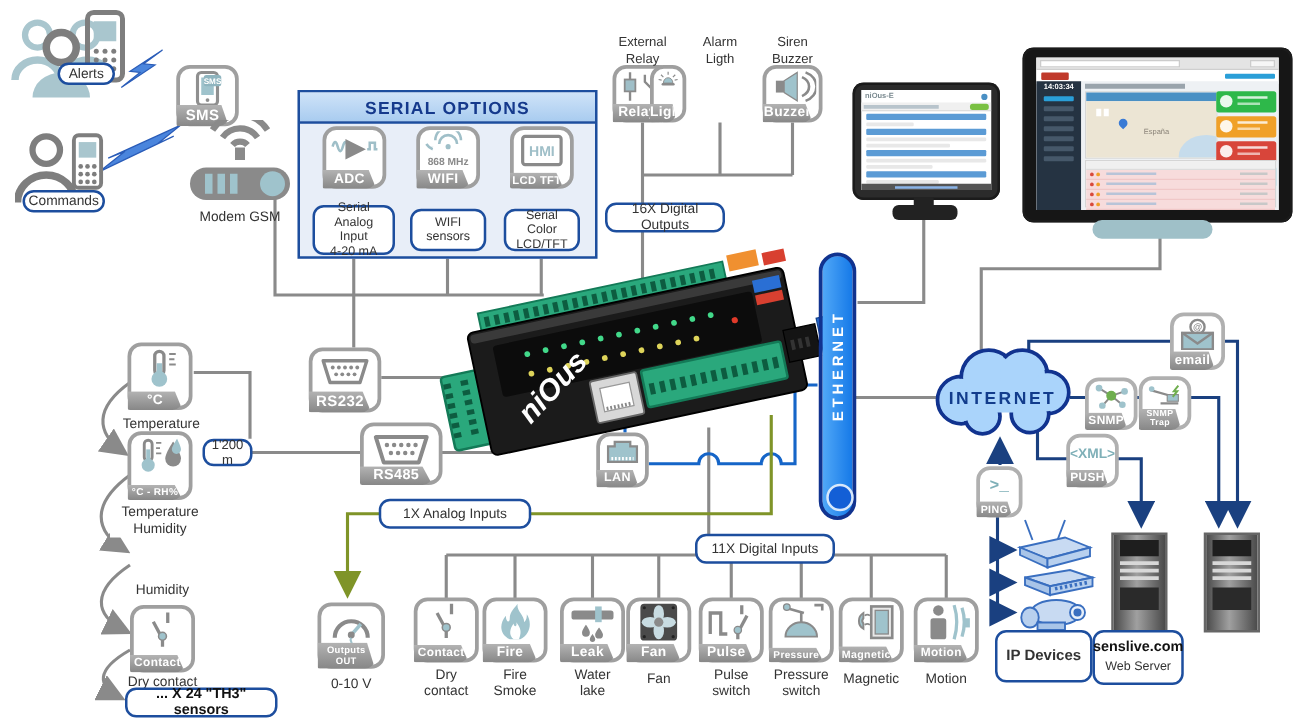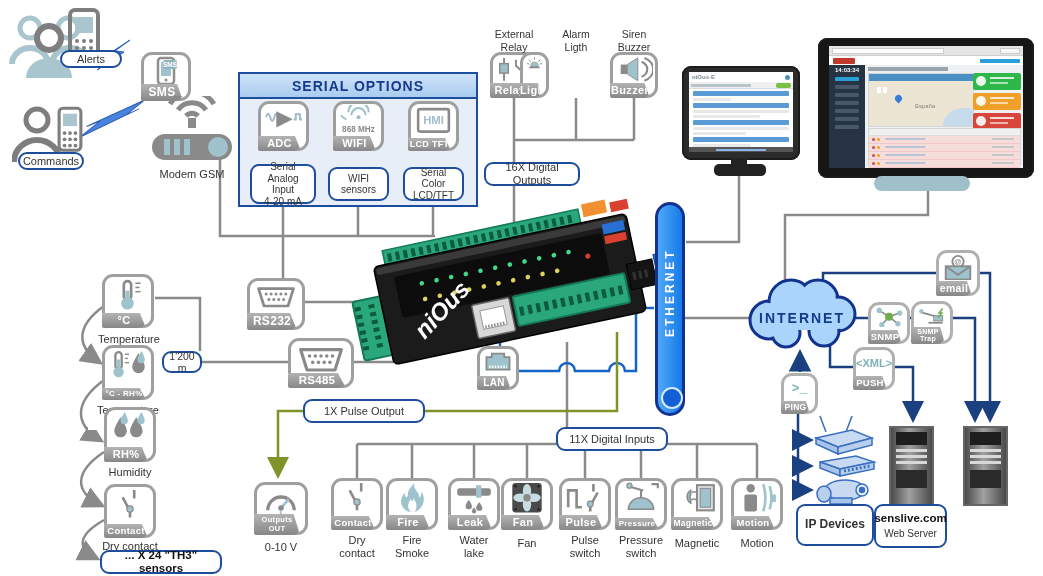--- a/index.html
+++ b/index.html
@@ -153,21 +153,21 @@
         <circle cx="18" cy="33" r="2"></circle>
         <circle cx="25" cy="33" r="2"></circle>
     <circle cx="11" cy="40" r="2"></circle>
         <circle cx="18" cy="40" r="2"></circle>
         <circle cx="25" cy="40" r="2"></circle>
     <circle cx="11" cy="47" r="2"></circle>
         <circle cx="18" cy="47" r="2"></circle>
         <circle cx="25" cy="47" r="2"></circle>
       </g>
   </svg>
-  <div class="blab" style="left:60px;top:50px;width:62px;height:18px"><span>Alerts</span></div>
+  <div class="blab" style="left:46px;top:50px;width:46px;height:18px"><span>Alerts</span></div>
 
   <svg class="abs" style="left:12px;top:106px;z-index:2" width="50" height="58" viewBox="0 0 50 58">
     <circle cx="25" cy="14" r="11" fill="#fff" stroke="#7e7e7e" stroke-width="5"></circle>
     <path d="M2,56 a23,22 0 0 1 46,0" fill="none" stroke="#7e7e7e" stroke-width="6"></path>
   </svg>
   <svg class="abs" style="left:56px;top:106px;z-index:2" width="28" height="48" viewBox="0 0 36 60">
     <rect x="4" y="2" width="28" height="54" rx="5" fill="none" stroke="#7e7e7e" stroke-width="4"></rect>
     <rect x="9" y="9" width="18" height="16" fill="#a9c6ce"></rect>
     <g fill="#7e7e7e">
         <circle cx="11" cy="34" r="2.4"></circle>
@@ -645,44 +645,35 @@
           <line x1="17" y1="13" x2="21" y2="13"></line>
         </g>
       <path d="M30,4 C30,4 24,13 24,17 a6,6 0 0 0 12,0 C36,13 30,4 30,4 Z" fill="#8a8a8a"></path>
       <path d="M33,2 C33,2 29,8 29,10 a3.5,3.5 0 0 0 7,0 C36,8 33,2 33,2 Z" fill="#9fc3cc"></path>
     </svg>
     <div class="tbadge" style="font-size:8px">°C - RH%</div>
   </div>
   <div class="cap" style="left:88px;top:404px;width:80px;background:#fff"><span>Temperature
 Humidity</span></div>
 
-  <div class="tile" style="left:104px;top:407px;width:52px;height:55px;z-index:4">
-    <svg class="art" viewBox="0 0 40 32">
-      <path d="M11,6 C11,6 5,15 5,19 a6,6 0 0 0 12,0 C17,15 11,6 11,6 Z" fill="#8a8a8a"></path>
-      <path d="M26,6 C26,6 20,15 20,19 a6,6 0 0 0 12,0 C32,15 26,6 26,6 Z" fill="#8a8a8a"></path>
-      <path d="M15,1 C15,1 11,7 11,9 a3.5,3.5 0 0 0 7,0 C18,7 15,1 15,1 Z" fill="#9fc3cc"></path>
-      <path d="M31,1 C31,1 27,7 27,9 a3.5,3.5 0 0 0 7,0 C34,7 31,1 31,1 Z" fill="#9fc3cc"></path>
-    </svg>
-    <div class="tbadge" style="font-size:11px">RH%</div>
-  </div>
   <div class="cap" style="left:96px;top:466px;width:68px"><span>Humidity</span></div>
 
   <div class="tile" style="left:104px;top:484px;width:52px;height:54px">
     <svg class="art" viewBox="0 0 40 32">
       <path d="M24,2 v8 M20,28 v-6" stroke="#8a8a8a" stroke-width="2.5" fill="none"></path>
       <line x1="20" y1="22" x2="13" y2="9" stroke="#8a8a8a" stroke-width="2.5"></line>
       <circle cx="20" cy="20" r="3" fill="#9fc3cc" stroke="#8a8a8a" stroke-width="1.2"></circle>
     </svg>
     <div class="tbadge" style="font-size:9.5px">Contact</div>
   </div>
   <div class="cap" style="left:94px;top:540px;width:72px"><span>Dry contact</span></div>
 
   <div class="blab bold" style="left:100px;top:550px;width:122px;height:24px;font-size:11.5px"><span>... X 24 "TH3" sensors</span></div>
 
-  <div class="blab" style="left:303px;top:399px;width:122px;height:24px"><span>1X Pulse Output</span></div>
+  <div class="blab" style="left:303px;top:399px;width:122px;height:24px"><span>1X Analog Inputs</span></div>
   <div class="tile" style="left:254px;top:482px;width:54px;height:53px">
     <svg class="art" viewBox="0 0 40 30">
       <path d="M8,22 a12,12 0 1 1 24,0" fill="none" stroke="#8a8a8a" stroke-width="3"></path>
       <line x1="20" y1="20" x2="27" y2="12" stroke="#9fc3cc" stroke-width="2.5"></line>
       <circle cx="20" cy="20" r="2.5" fill="#8a8a8a"></circle>
       <path d="M20,22 c-2,3 2,3 0,6" stroke="#9fc3cc" stroke-width="1.5" fill="none"></path>
     </svg>
     <div class="tbadge" style="font-size:7.5px">Outputs OUT</div>
   </div>
   <div class="cap" style="left:258px;top:541px;width:46px"><span>0-10 V</span></div>

